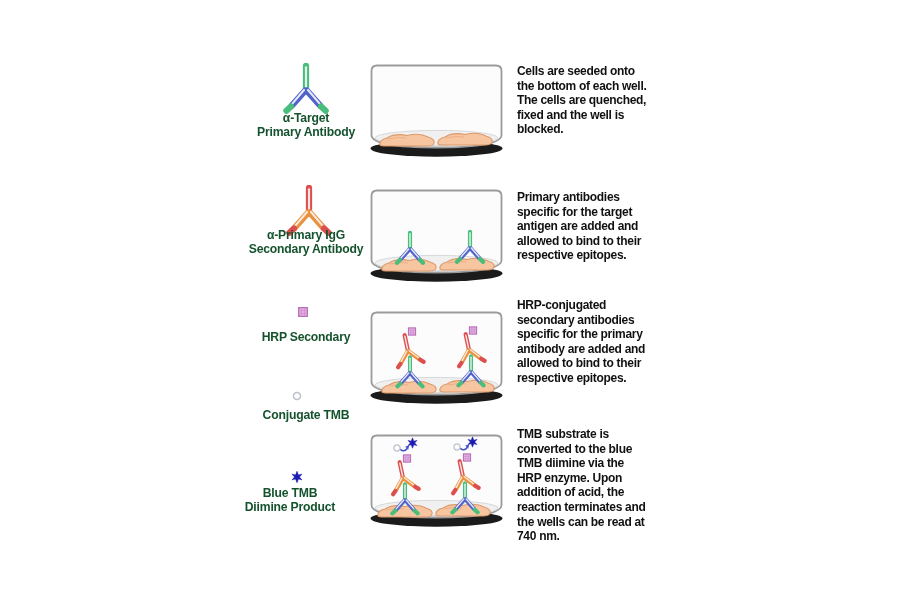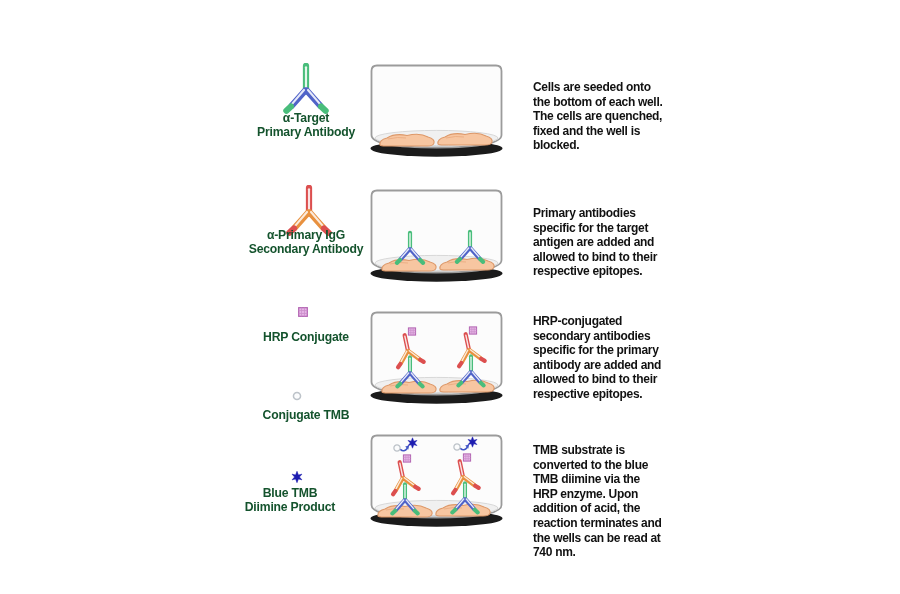--- a/index.html
+++ b/index.html
@@ -1,21 +1,21 @@
 <!DOCTYPE html>
 <html><head>
 <meta charset="utf-8">
 <style>
   html,body{margin:0;padding:0;background:#fff;}
   .canvas{position:relative;width:900px;height:594px;background:#ffffff;overflow:hidden;
           font-family:"Liberation Sans",sans-serif;color:#111;}
   .legend-label{position:absolute;text-align:center;font-weight:bold;font-size:12.2px;
                 line-height:13.9px;white-space:pre-line;letter-spacing:-0.2px;color:#14532d;}
   .desc{position:absolute;width:172px;font-weight:bold;font-size:12px;line-height:14.6px;
-        white-space:pre-line;letter-spacing:-0.3px;color:#111;margin:16px;}
+        white-space:pre-line;letter-spacing:-0.3px;color:#111;margin:0;}
   .abs{position:absolute;}
   svg{display:block;}
 </style>
 </head>
 <body>
 
 <div class="canvas">
 
   <svg width="0" height="0" style="position:absolute" aria-hidden="true">
     <defs>
@@ -111,21 +111,21 @@
 specific for the target
 antigen are added and
 allowed to bind to their
 respective epitopes.</p>
   </section>
 
   <section>
     <svg class="abs" style="left:297px;top:306px" width="12" height="12" viewBox="0 0 12 12">
       <use href="#hrp" transform="translate(6,6) scale(1.2)"></use>
     </svg>
-    <div class="legend-label abs" style="left:230px;top:331px;width:152px">HRP Conjugate</div>
+    <div class="legend-label abs" style="left:230px;top:331px;width:152px">HRP Secondary</div>
 
     <svg class="abs" style="left:368px;top:309px" width="137" height="97" viewBox="0 0 137 97">
       <use href="#well-shell"></use>
       <use href="#cell" transform="translate(14,72)"></use>
       <use href="#cell" transform="translate(72,71)"></use>
       <use href="#stack3" transform="translate(42,72)"></use>
       <use href="#stack3" transform="translate(103,71)"></use>
     </svg>
 
     <p class="desc" style="left:517px;top:298px">HRP-conjugated

